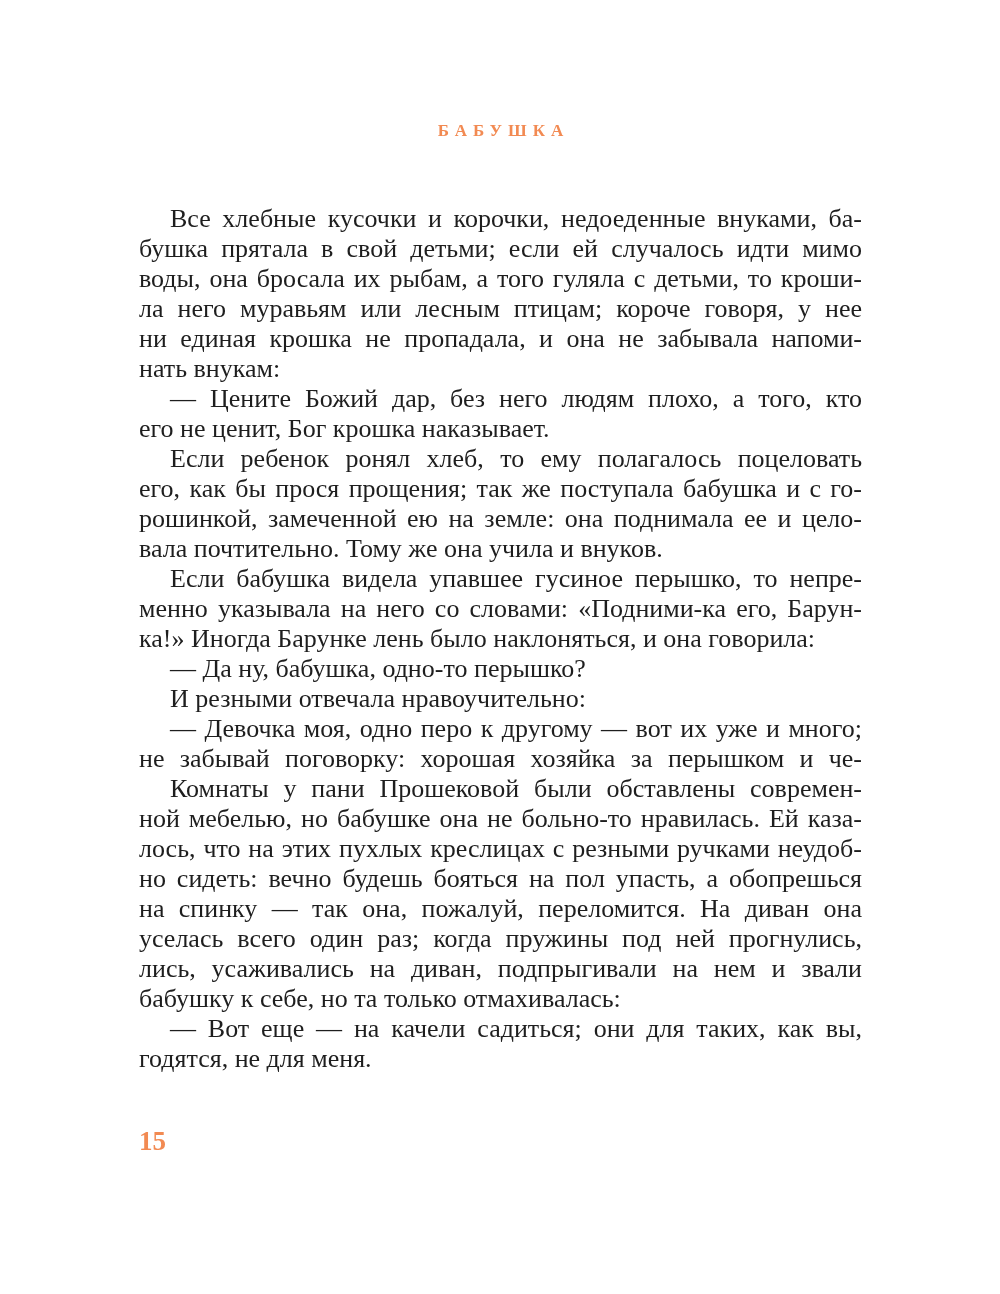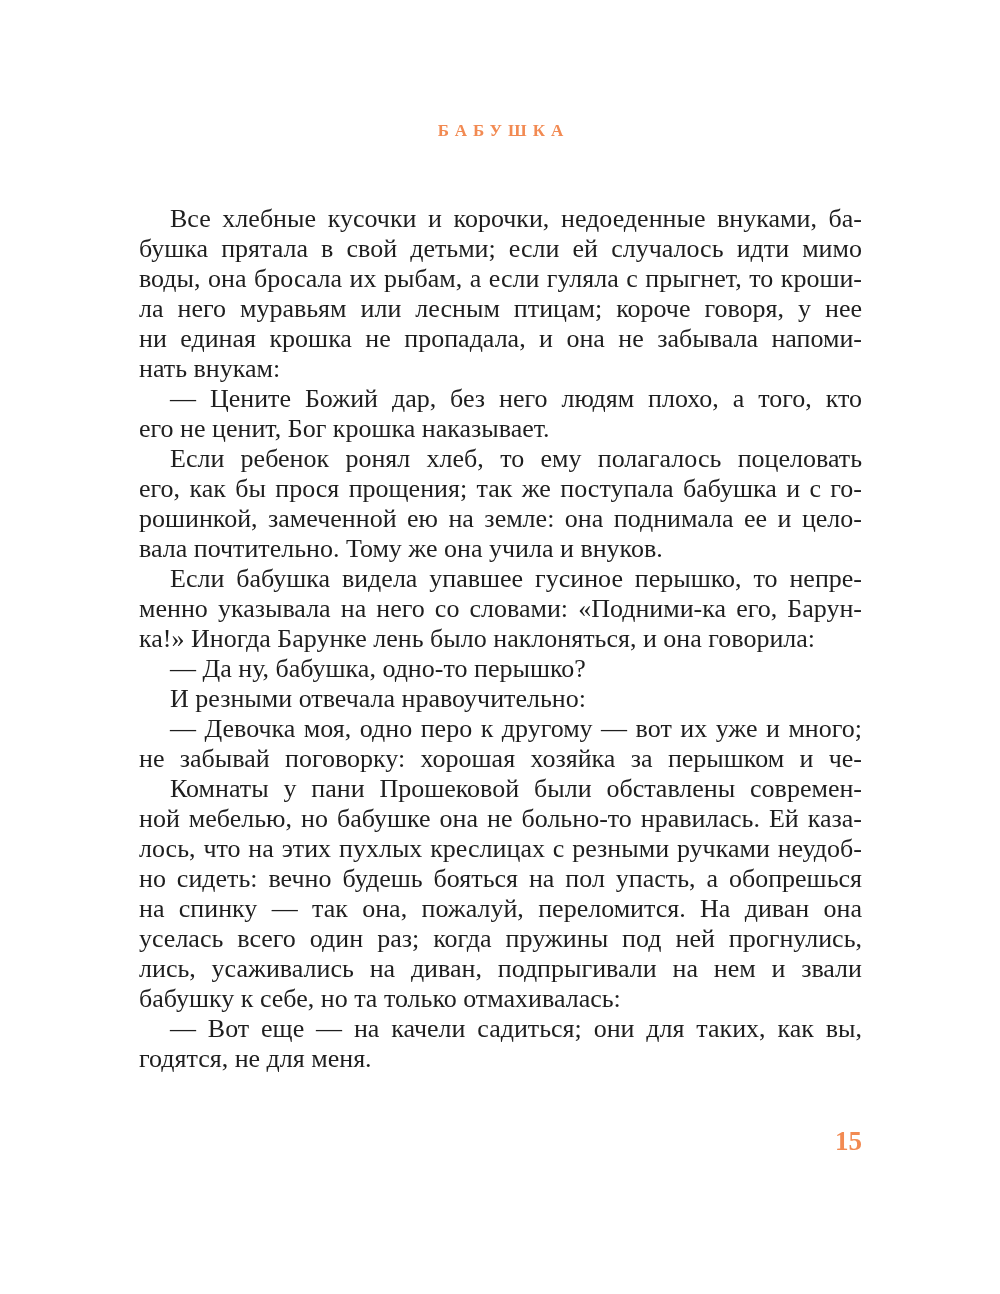--- a/index.html
+++ b/index.html
@@ -51,37 +51,37 @@
     text-align-last: left;
   }
   .line.first {
     text-indent: 31px;
   }
   .page-number {
     position: absolute;
     top: 1126px;
     left: 139px;
     width: 723px;
-    text-align: right;
+    text-align: left;
     color: var(--accent);
     font-size: 27px;
     font-weight: bold;
   }
 </style>
 </head>
 <body>
 
 <div class="page">
   <div class="running-header">БАБУШКА</div>
 
   <div class="body-text" id="body-text">
       <div class="paragraph">
         <div class="line first">Все хлебные кусочки и корочки, недоеденные внуками, ба-</div>
         <div class="line">бушка прятала в свой детьми; если ей случалось идти мимо</div>
-        <div class="line">воды, она бросала их рыбам, а если гуляла с прыгнет, то кроши-</div>
+        <div class="line">воды, она бросала их рыбам, а того гуляла с детьми, то кроши-</div>
         <div class="line">ла него муравьям или лесным птицам; короче говоря, у нее</div>
         <div class="line">ни единая крошка не пропадала, и она не забывала напоми-</div>
         <div class="line last">нать внукам:</div>
       </div>
       <div class="paragraph">
         <div class="line first">— Цените Божий дар, без него людям плохо, а того, кто</div>
         <div class="line last">его не ценит, Бог крошка наказывает.</div>
       </div>
       <div class="paragraph">
         <div class="line first">Если ребенок ронял хлеб, то ему полагалось поцеловать</div>

